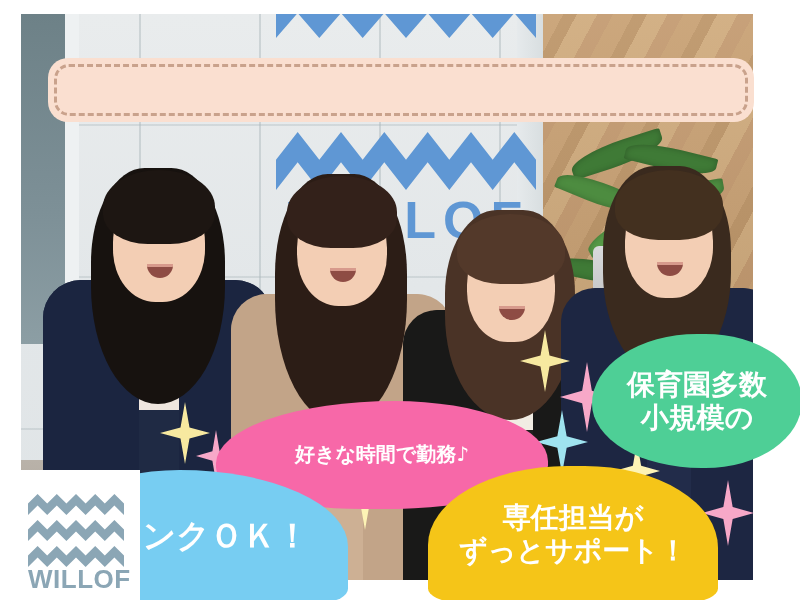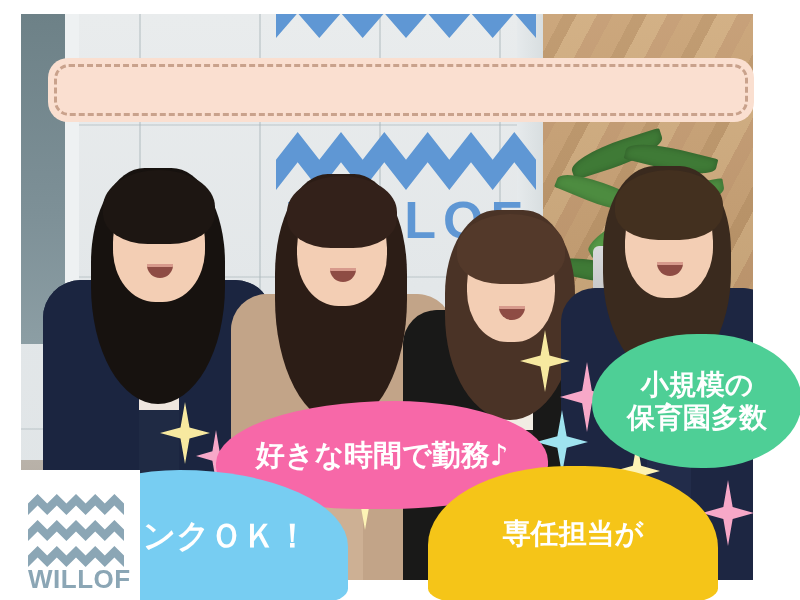--- a/index.html
+++ b/index.html
@@ -77,21 +77,21 @@
           letter-spacing:1px;white-space:nowrap;
           -webkit-text-stroke:6px #ffffff;paint-order:stroke fill;
           font-family:"DejaVu Sans","Liberation Sans",sans-serif;}
 
   
   .bubble{position:absolute;display:flex;align-items:center;justify-content:center;
           text-align:center;color:#ffffff;font-weight:700;line-height:1.18;
           font-family:"DejaVu Sans","Liberation Sans",sans-serif;}
 
   .bub-pink{left:216px;top:401px;width:332px;height:108px;background:#f768a8;
-            border-radius:56% 48% 52% 46%/60% 58% 42% 40%;font-size:29px;}
+            border-radius:56% 48% 52% 46%/60% 58% 42% 40%;font-size:20px;}
   .bub-blue{left:36px;top:470px;width:312px;height:132px;background:#77cdf2;
             border-radius:46% 54% 8% 8%/62% 58% 10% 10%;font-size:33px;}
   .bub-yellow{left:428px;top:466px;width:290px;height:136px;background:#f5c518;
             border-radius:48% 46% 10% 10%/58% 60% 10% 10%;font-size:28px;}
   .bub-green{left:592px;top:334px;width:210px;height:134px;background:#4ecf96;
             border-radius:50% 46% 46% 52%/52% 50% 50% 48%;font-size:28px;}
 
   
   .spark{position:absolute;
     -webkit-clip-path:polygon(50% 0%,59% 41%,100% 50%,59% 59%,50% 100%,41% 59%,0% 50%,41% 41%);
@@ -191,32 +191,33 @@
   <div class="spark" style="left:155px;top:478px;width:52px;height:62px;background:#9fe3ef;"></div>
   <div class="spark" style="left:332px;top:448px;width:66px;height:82px;background:#fdf3b5;"></div>
   <div class="spark" style="left:520px;top:330px;width:50px;height:62px;background:#f7e9a0;"></div>
   <div class="spark" style="left:560px;top:362px;width:54px;height:70px;background:#f7a8c8;"></div>
   <div class="spark" style="left:536px;top:410px;width:52px;height:64px;background:#9fe3ef;"></div>
   <div class="spark" style="left:614px;top:442px;width:46px;height:58px;background:#fdf3b5;"></div>
   <div class="spark" style="left:702px;top:480px;width:52px;height:66px;background:#f7a8c8;"></div>
 
   <div class="bubble bub-green">
     <div>
+      <div>保育園多数</div>
       <div>小規模の</div>
-      <div>保育園多数</div>
     </div>
   </div>
 
   <div class="bubble bub-pink">
     <span>好きな時間で勤務♪</span>
   </div>
 
   <div class="bubble bub-yellow">
     <div>
       <div>専任担当が</div>
+      <div>ずっとサポート！</div>
     </div>
   </div>
 
   <div class="bubble bub-blue">
     <span>ブランクＯＫ！</span>
   </div>
 
   <div class="banner">
     <div class="dash"></div>
   </div>

